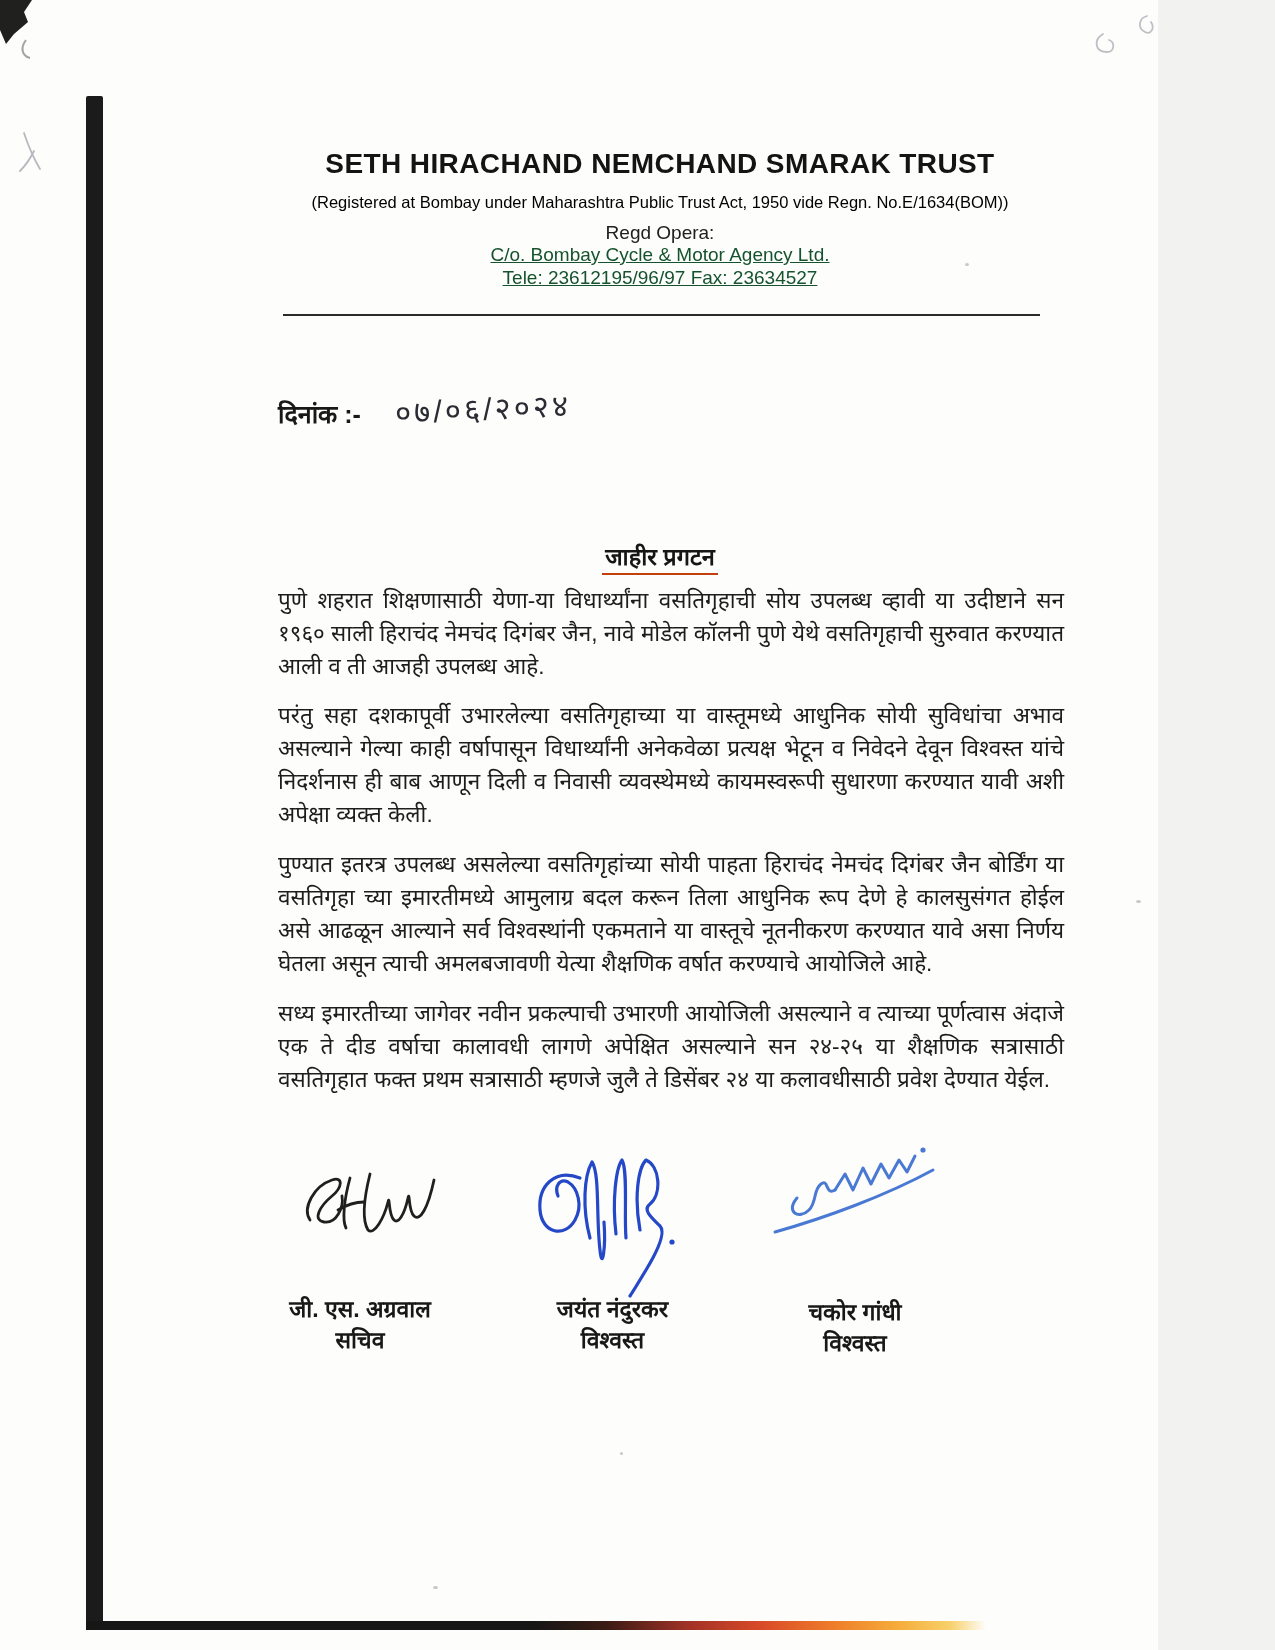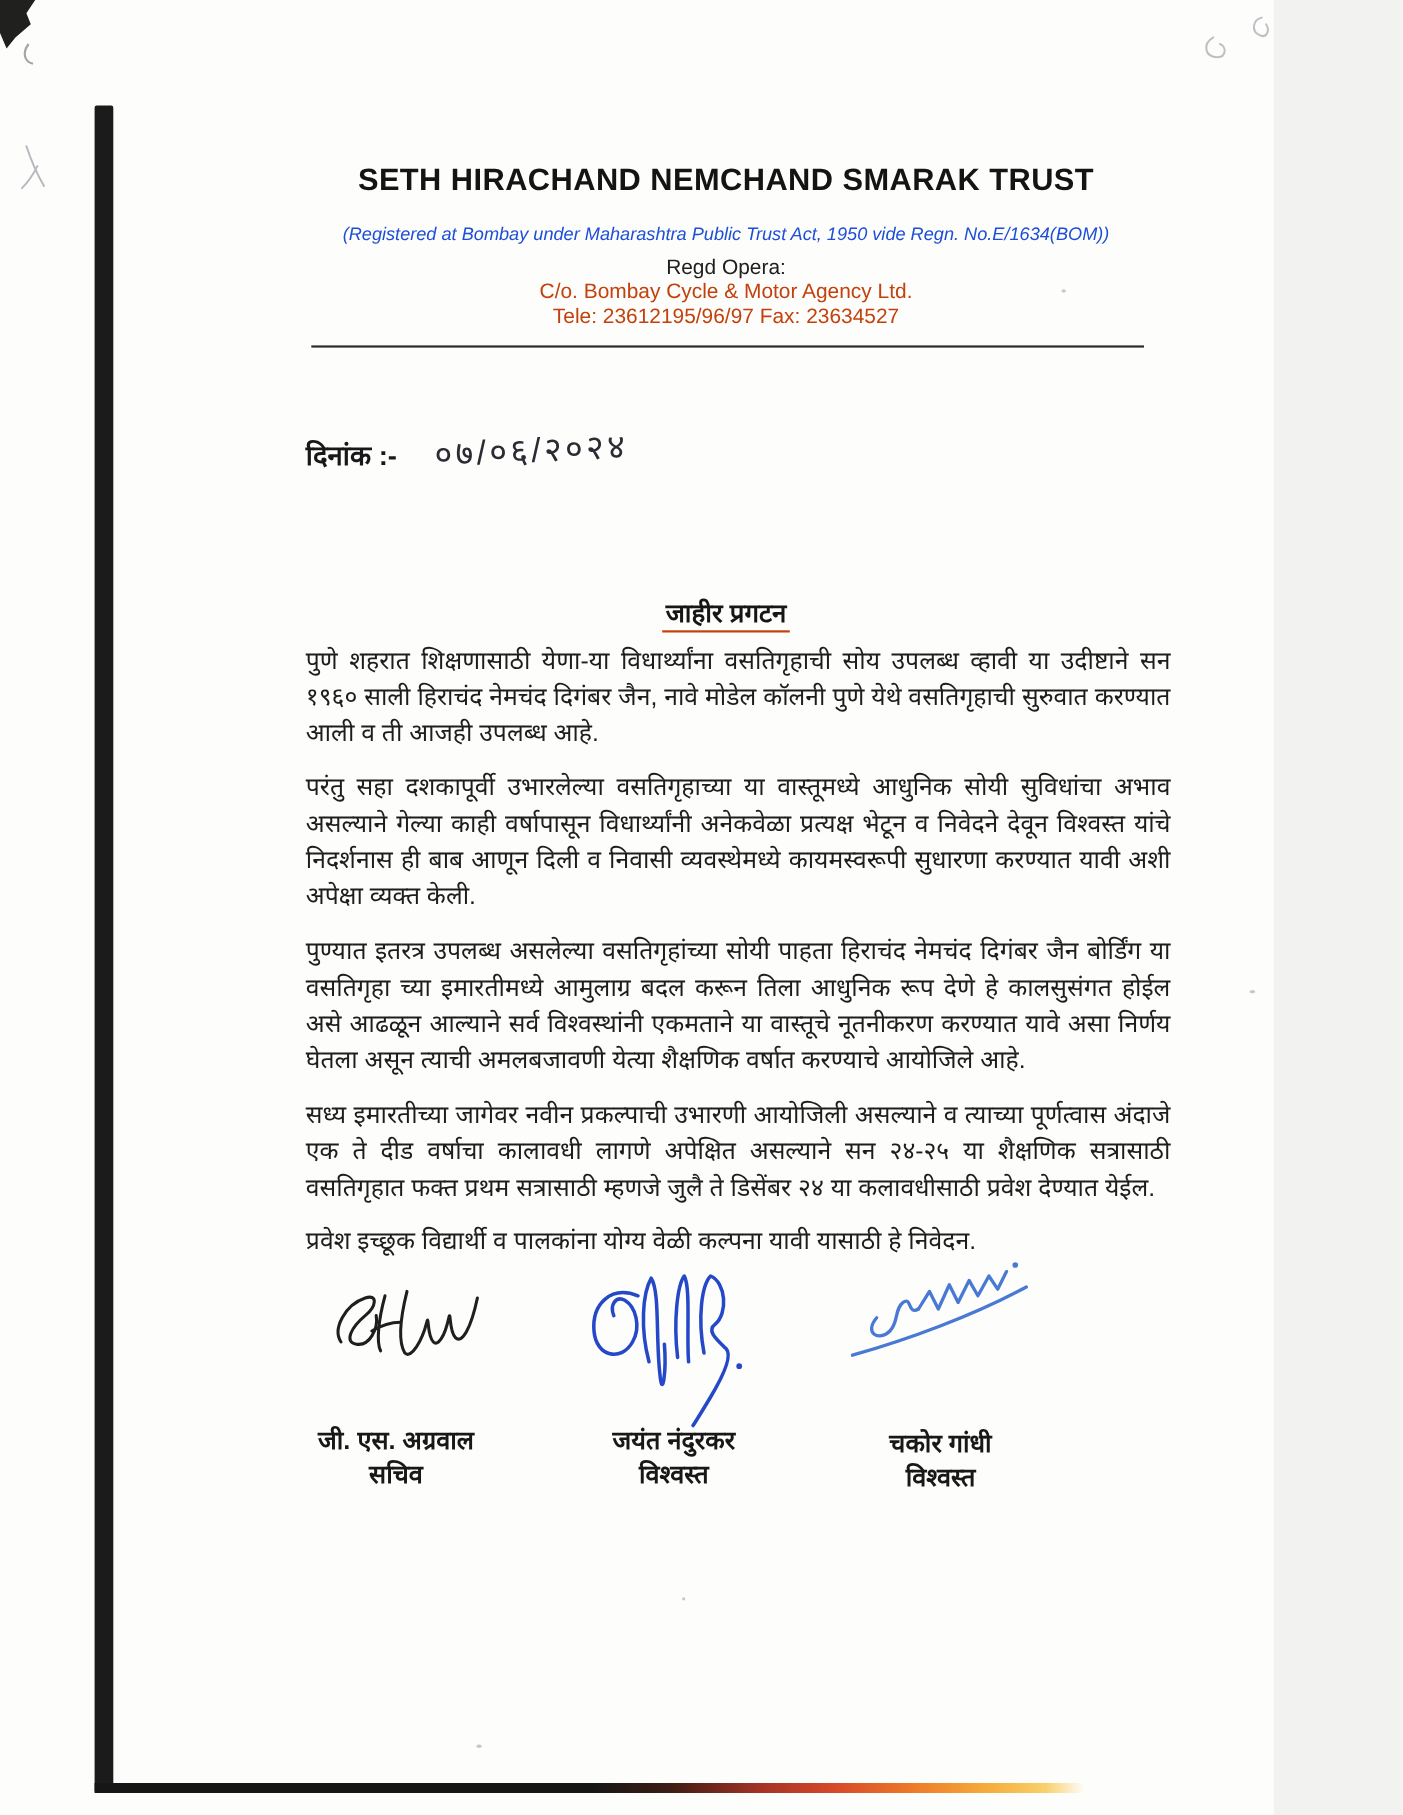--- a/index.html
+++ b/index.html
@@ -9,23 +9,23 @@
     font-family:"Liberation Sans","DejaVu Sans",sans-serif;
     overflow:hidden;
   }
   .page{
     position:relative;width:1158px;height:1650px;
     background:#fdfdfb;color:#1e1e1e;
   }
   
   .letterhead{position:absolute;left:240px;top:148px;width:840px;text-align:center;}
   .trust-title{font-size:28px;font-weight:bold;letter-spacing:.4px;color:#141414;line-height:32px;}
-  .reg-line{font-size:16.5px;font-style:italic;color:#1d4ed8;margin-top:23px;line-height:20px;}
+  .reg-line{font-size:16.5px;color:#000000;margin-top:12px;line-height:20px;}
   .regd-label{font-size:19px;margin-top:9px;line-height:23px;color:#202020;}
-  .addr{font-size:19px;line-height:22.5px;color:#c2410c;}
+  .addr{font-size:19px;line-height:22.5px;color:#14532d;text-decoration:underline;}
   .header-divider{position:absolute;left:283px;top:314px;width:757px;height:2px;background:#2b2b2b;}
   
   .date-row{position:absolute;left:278px;top:390px;white-space:nowrap;}
   .date-label{font-size:25px;font-weight:bold;color:#181818;
     font-family:"Liberation Sans","DejaVu Sans",sans-serif;}
   .date-hand{display:inline-block;margin-left:30px;font-size:31px;color:#2b2b34;
     transform:rotate(-2.5deg) translateY(-3px);letter-spacing:3px;font-weight:400;}
   
   .subject{position:absolute;left:260px;top:540px;width:800px;text-align:center;}
   .subject span{font-size:23.5px;font-weight:600;color:#161616;
@@ -77,21 +77,20 @@
   </div>
 
   <div class="subject">
     <span>जाहीर प्रगटन</span>
   </div>
 
   <p class="para p1">पुणे शहरात शिक्षणासाठी येणा-या विधार्थ्यांना वसतिगृहाची सोय उपलब्ध व्हावी या उदीष्टाने सन १९६० साली हिराचंद नेमचंद दिगंबर जैन, नावे मोडेल कॉलनी पुणे येथे वसतिगृहाची सुरुवात करण्यात आली व ती आजही उपलब्ध आहे.</p>
   <p class="para p2">परंतु सहा दशकापूर्वी उभारलेल्या वसतिगृहाच्या या वास्तूमध्ये आधुनिक सोयी सुविधांचा अभाव असल्याने गेल्या काही वर्षापासून विधार्थ्यांनी अनेकवेळा प्रत्यक्ष भेटून व निवेदने देवून विश्वस्त यांचे निदर्शनास ही बाब आणून दिली व निवासी व्यवस्थेमध्ये कायमस्वरूपी सुधारणा करण्यात यावी अशी अपेक्षा व्यक्त केली.</p>
   <p class="para p3">पुण्यात इतरत्र उपलब्ध असलेल्या वसतिगृहांच्या सोयी पाहता हिराचंद नेमचंद दिगंबर जैन बोर्डिंग या वसतिगृहा च्या इमारतीमध्ये आमुलाग्र बदल करून तिला आधुनिक रूप देणे हे  कालसुसंगत होईल असे आढळून आल्याने सर्व विश्वस्थांनी एकमताने या वास्तूचे नूतनीकरण करण्यात यावे असा निर्णय घेतला असून त्याची अमलबजावणी येत्या शैक्षणिक वर्षात करण्याचे आयोजिले आहे.</p>
   <p class="para p4">सध्य इमारतीच्या जागेवर नवीन प्रकल्पाची उभारणी आयोजिली असल्याने व त्याच्या पूर्णत्वास  अंदाजे एक ते दीड वर्षाचा कालावधी लागणे अपेक्षित असल्याने सन २४-२५ या शैक्षणिक सत्रासाठी वसतिगृहात फक्त प्रथम सत्रासाठी म्हणजे जुलै ते डिसेंबर २४ या कलावधीसाठी प्रवेश देण्यात येईल.</p>
-  <p class="para p5">प्रवेश इच्छूक विद्यार्थी व पालकांना योग्य वेळी कल्पना यावी यासाठी हे निवेदन.</p>
 
   <svg class="sig-svg sig1" width="160" height="100" viewBox="0 0 160 100">
     <g fill="none" stroke-width="2.8" stroke-linecap="round" stroke-linejoin="round" stroke="#1f1f1f">
       <path d="M18,62 C10,50 22,28 40,22 C52,18 50,30 40,38 C28,48 20,62 32,64 C44,66 52,50 50,38"></path>
       <path d="M58,20 C52,42 50,62 54,70 M46,52 C56,46 64,44 72,44"></path>
       <path d="M78,16 C72,40 70,62 76,72 C82,78 92,60 96,44 C98,36 96,56 102,62 C106,66 112,58 116,40 C118,32 116,52 122,58 C128,64 136,50 142,22"></path>
     </g>
   </svg>
 
   <svg class="sig-svg sig2" width="190" height="172" viewBox="0 0 190 172">

